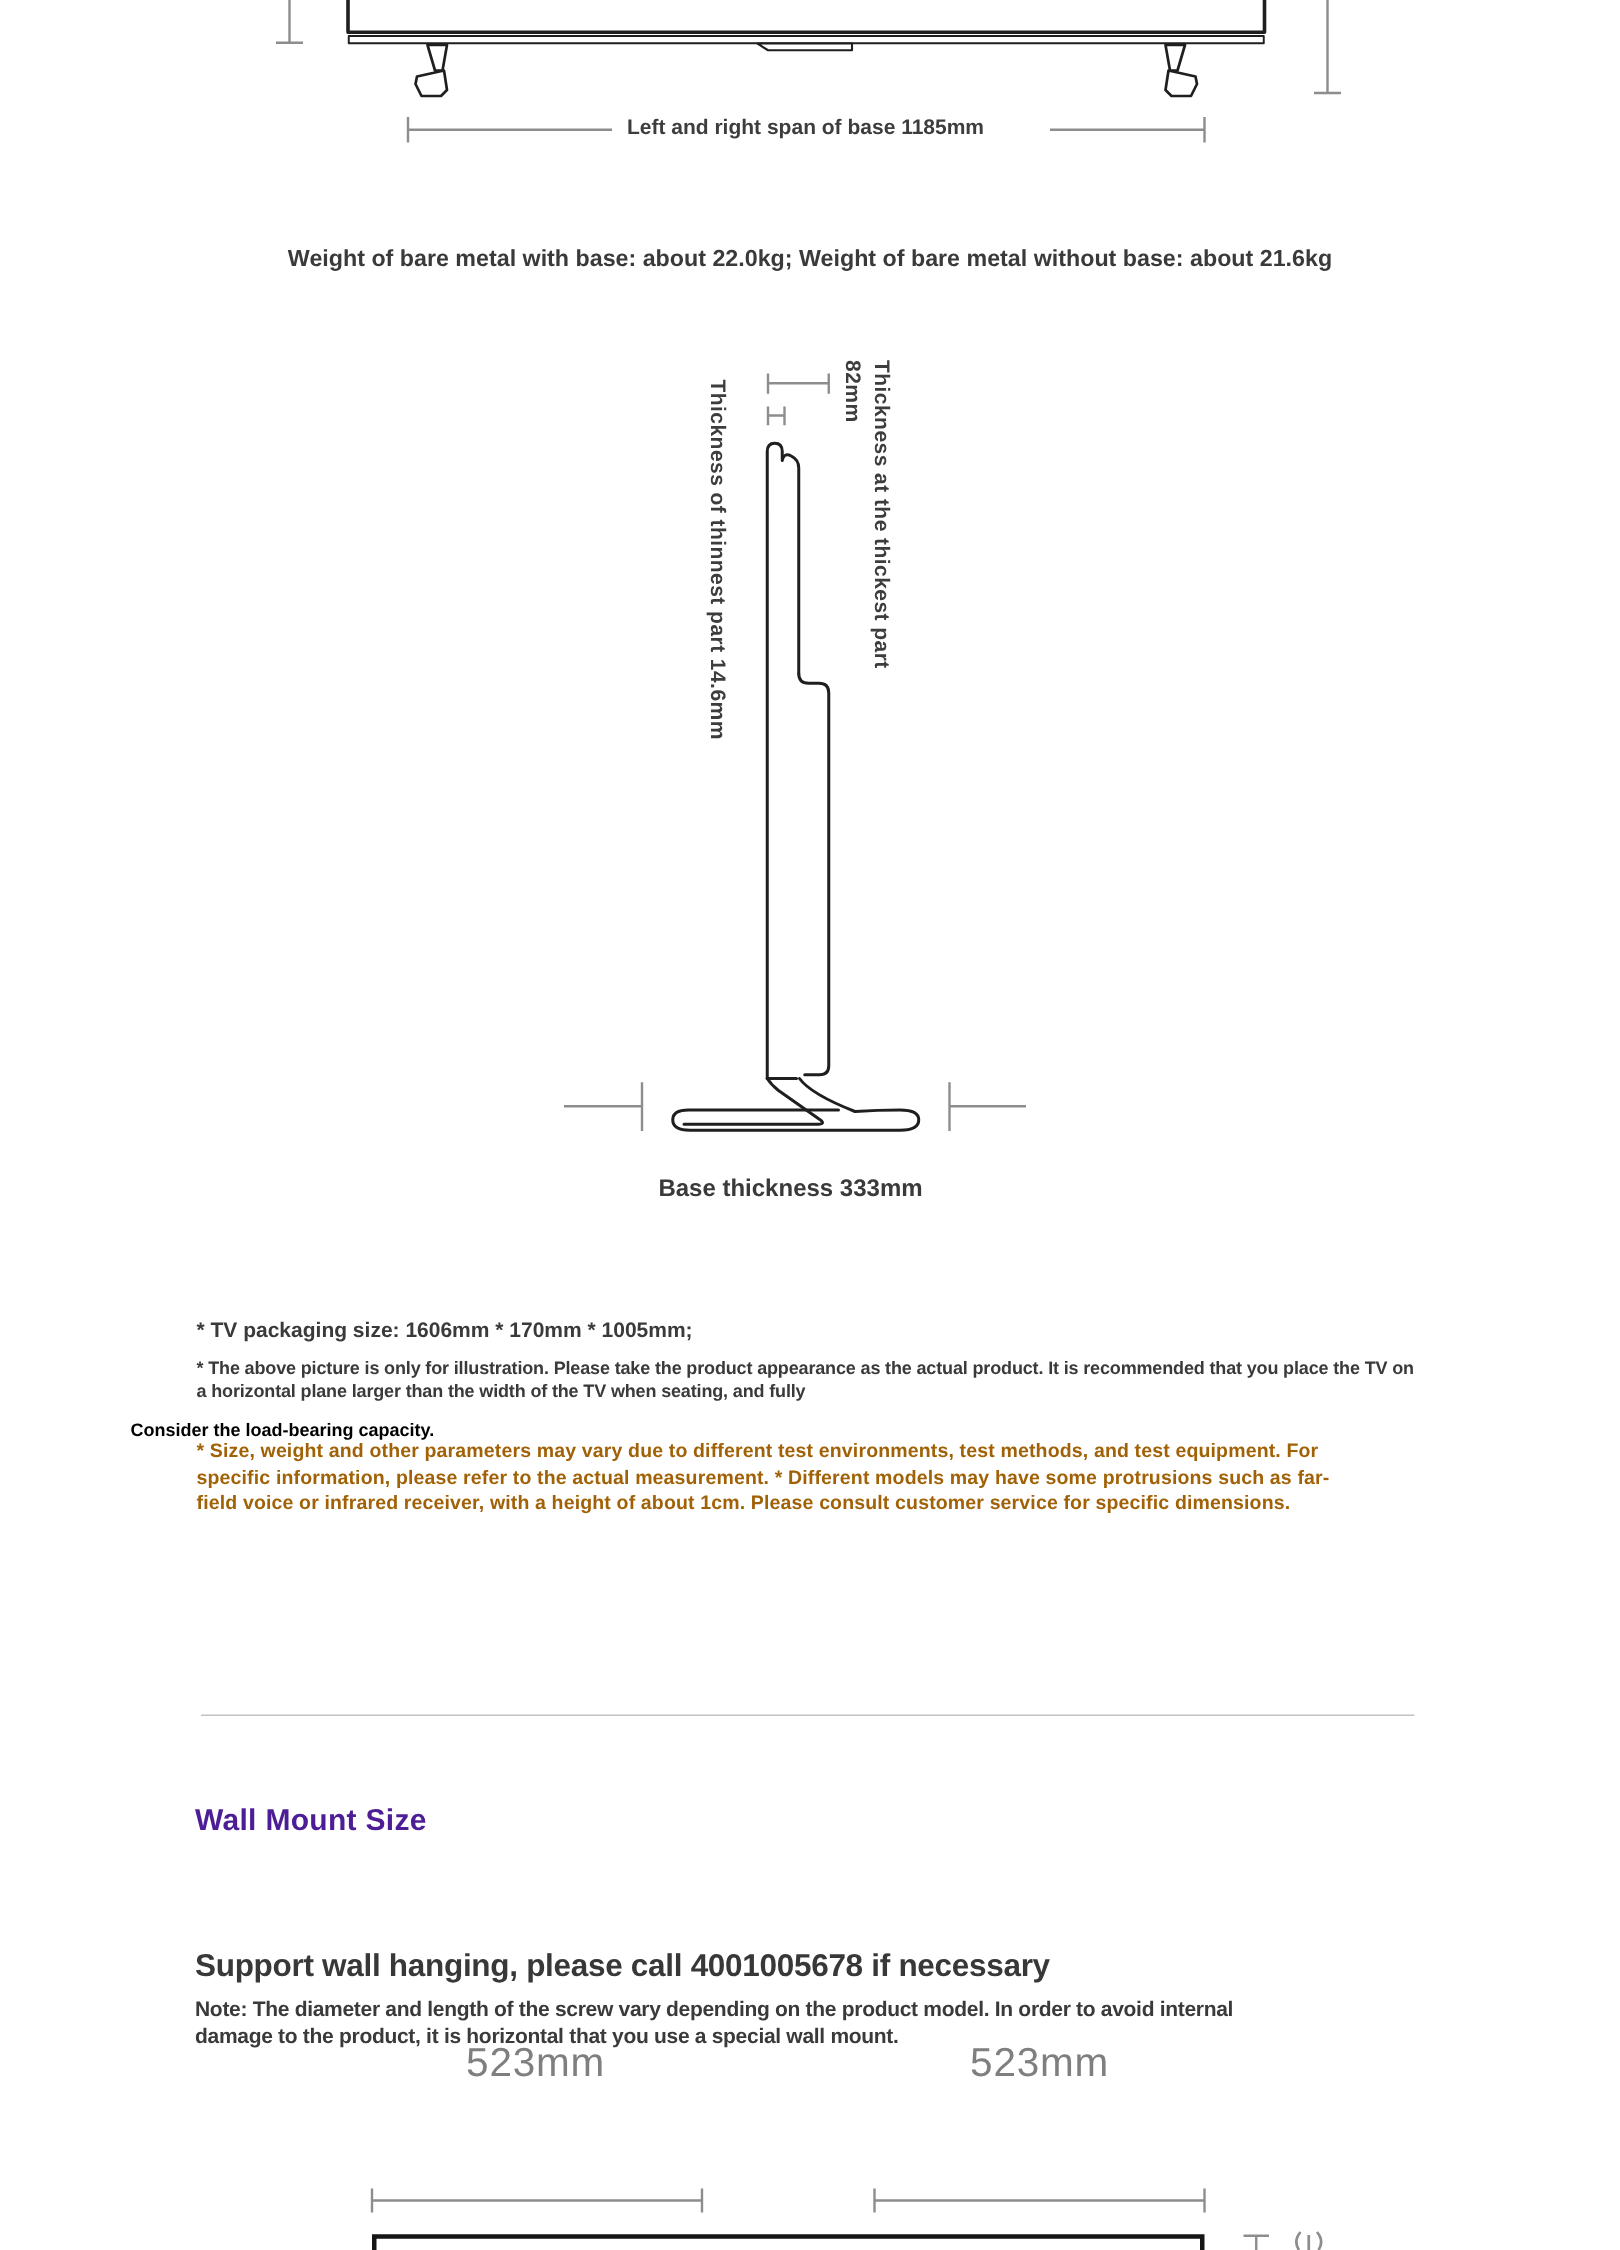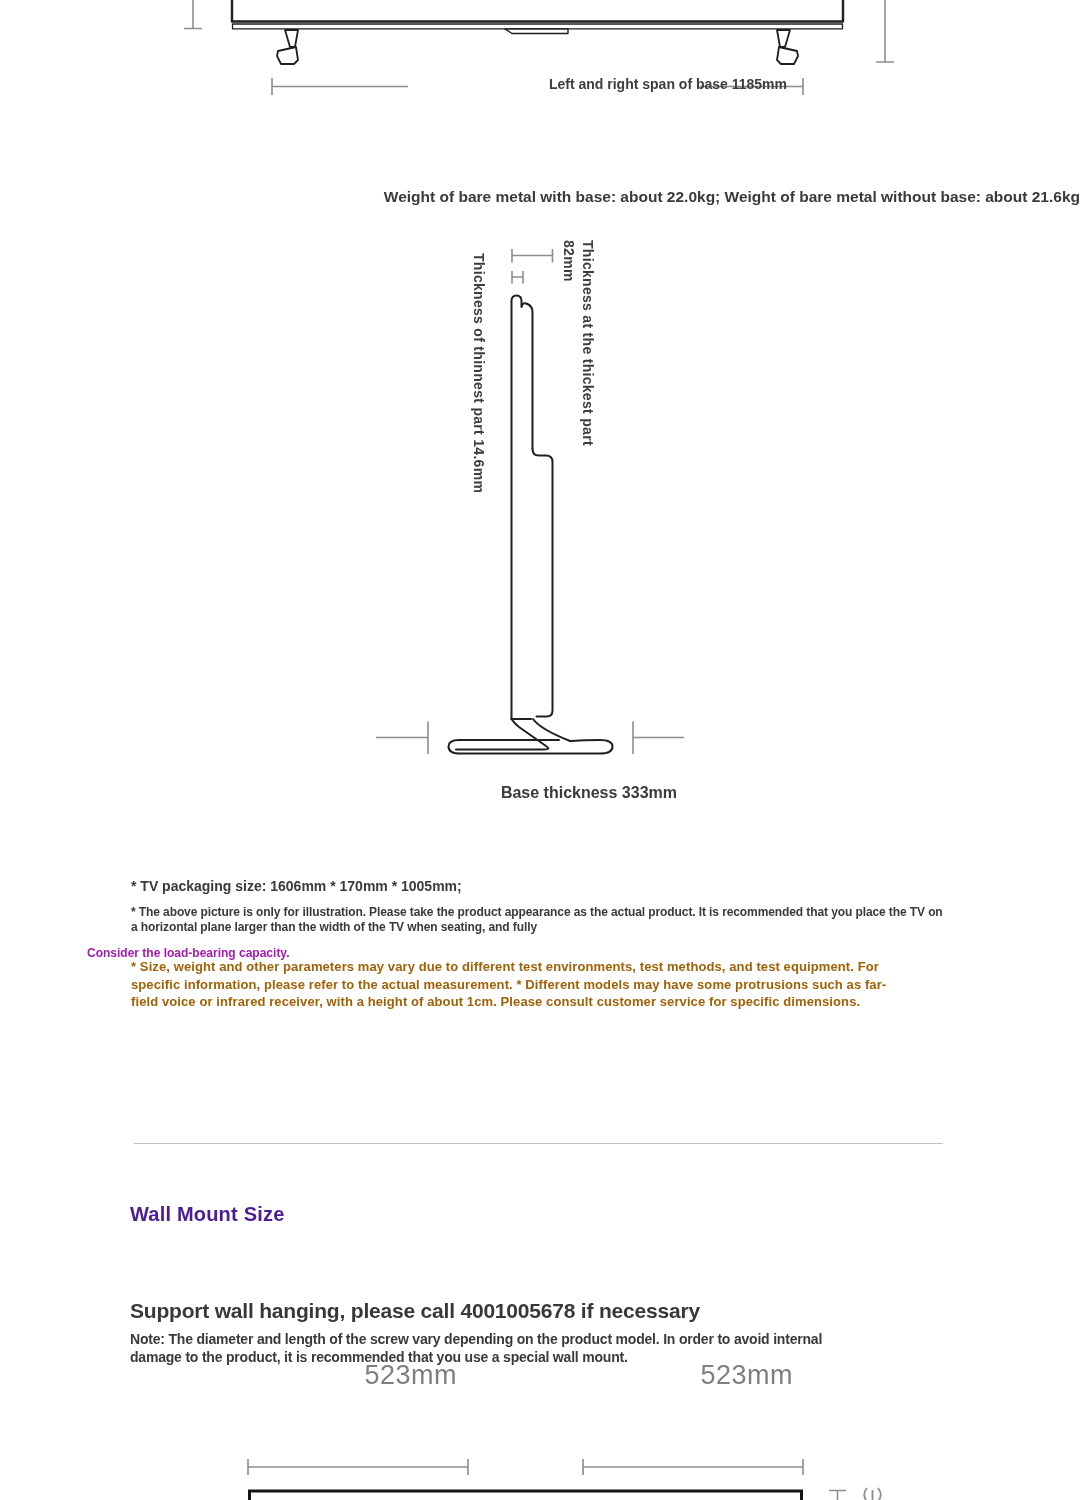--- a/index.html
+++ b/index.html
@@ -2,37 +2,37 @@
 <html><head>
 <meta charset="utf-8">
 <style>
   html,body { margin:0; padding:0; background:#ffffff; }
   .canvas {
     position:relative; width:1080px; height:1500px; background:#ffffff;
     overflow:hidden; font-family:"Liberation Sans", sans-serif; color:#3d3d3d;
   }
   .abs { position:absolute; }
   .b { font-weight:bold; }
-  .center { text-align:right; }
+  .center { text-align:center; }
   .nowrap { white-space:nowrap; }
   .multiline { white-space:pre-line; }
   svg { position:absolute; display:block; }
 
   .base-span-label { left:287px; top:76px; width:500px; font-size:14px; color:#3d3d3d; }
-  .weight-note { left:0; top:164px; width:1080px; font-size:15.5px; color:#3a3a3a;margin-top:24px; }
+  .weight-note { left:0; top:164px; width:1080px; font-size:15.5px; color:#3a3a3a; }
 
   .vlabel { writing-mode:vertical-rl; font-weight:bold; color:#3d3d3d; }
   .vlabel-left { left:470px; top:253px; font-size:14px; line-height:18px; letter-spacing:0.3px; }
   .vlabel-right { left:559px; top:240px; font-size:14px; line-height:19px; letter-spacing:0.3px; }
 
   .base-thickness-label { left:377px; top:784px; width:300px; font-size:16px; color:#3a3a3a; }
 
   .note-packaging { left:131px; top:878px; font-size:14px; color:#3a3a3a; }
   .note-illustration { left:131px; top:905px; width:875px; font-size:12px; line-height:14.5px; letter-spacing:-0.1px; color:#3a3a3a; }
-  .note-load { left:87px; top:946px; font-size:12px; color:#a21caf; }
+  .note-load { left:87px; top:946px; font-size:12px; color:#000000; }
   .note-parameters { left:131px; top:958px; width:860px; font-size:13px; line-height:17.5px; letter-spacing:0.1px; color:#a16207; }
 
   .divider { left:134px; top:1143px; width:809px; height:1px; background:#c2c2c2; }
 
   .wm-title { left:130px; top:1203px; font-size:20px; color:#4c1d95; letter-spacing:0.2px; }
   .wm-support { left:130px; top:1299px; font-size:21px; color:#383838; letter-spacing:-0.2px; }
   .wm-note { left:130px; top:1331px; width:820px; font-size:14px; line-height:17.5px; letter-spacing:-0.2px; color:#3a3a3a; }
 
   .dim-523 { top:1360px; width:200px; font-size:27px; font-weight:normal; color:#7f7f7f; letter-spacing:0.5px; }
   .dim-523.left { left:257px; }
@@ -100,21 +100,21 @@
   <div class="abs b nowrap note-load">Consider the load-bearing capacity.</div>
   <div class="abs b multiline note-parameters">* Size, weight and other parameters may vary due to different test environments, test methods, and test equipment. For
 specific information, please refer to the actual measurement. * Different models may have some protrusions such as far-
 field voice or infrared receiver, with a height of about 1cm. Please consult customer service for specific dimensions.</div>
 
   <div class="abs divider"></div>
 
   <div class="abs b nowrap wm-title">Wall Mount Size</div>
   <div class="abs b nowrap wm-support">Support wall hanging, please call 4001005678 if necessary</div>
   <div class="abs b multiline wm-note">Note: The diameter and length of the screw vary depending on the product model. In order to avoid internal
-damage to the product, it is recommended that you use a special wall mount.</div>
+damage to the product, it is horizontal that you use a special wall mount.</div>
 
   <div class="abs center nowrap dim-523 left">523mm</div>
   <div class="abs center nowrap dim-523 right">523mm</div>
 
   <svg style="left:0; top:1455px;" width="1080" height="45" viewBox="0 1455 1080 45">
     <g fill="none" stroke="#8d8d8d" stroke-width="1.6">
       <path d="M248,1467 H468 M248,1459 V1475 M468,1459 V1475"></path>
       <path d="M583,1467 H803 M583,1459 V1475 M803,1459 V1475"></path>
       <path d="M829,1490.5 H846 M837.5,1490.5 V1500"></path>
       <path stroke-width="1.8" d="M867,1488 Q862,1494 866,1500 M872.5,1490 V1500 M878,1488 Q883,1494 879,1500"></path>

